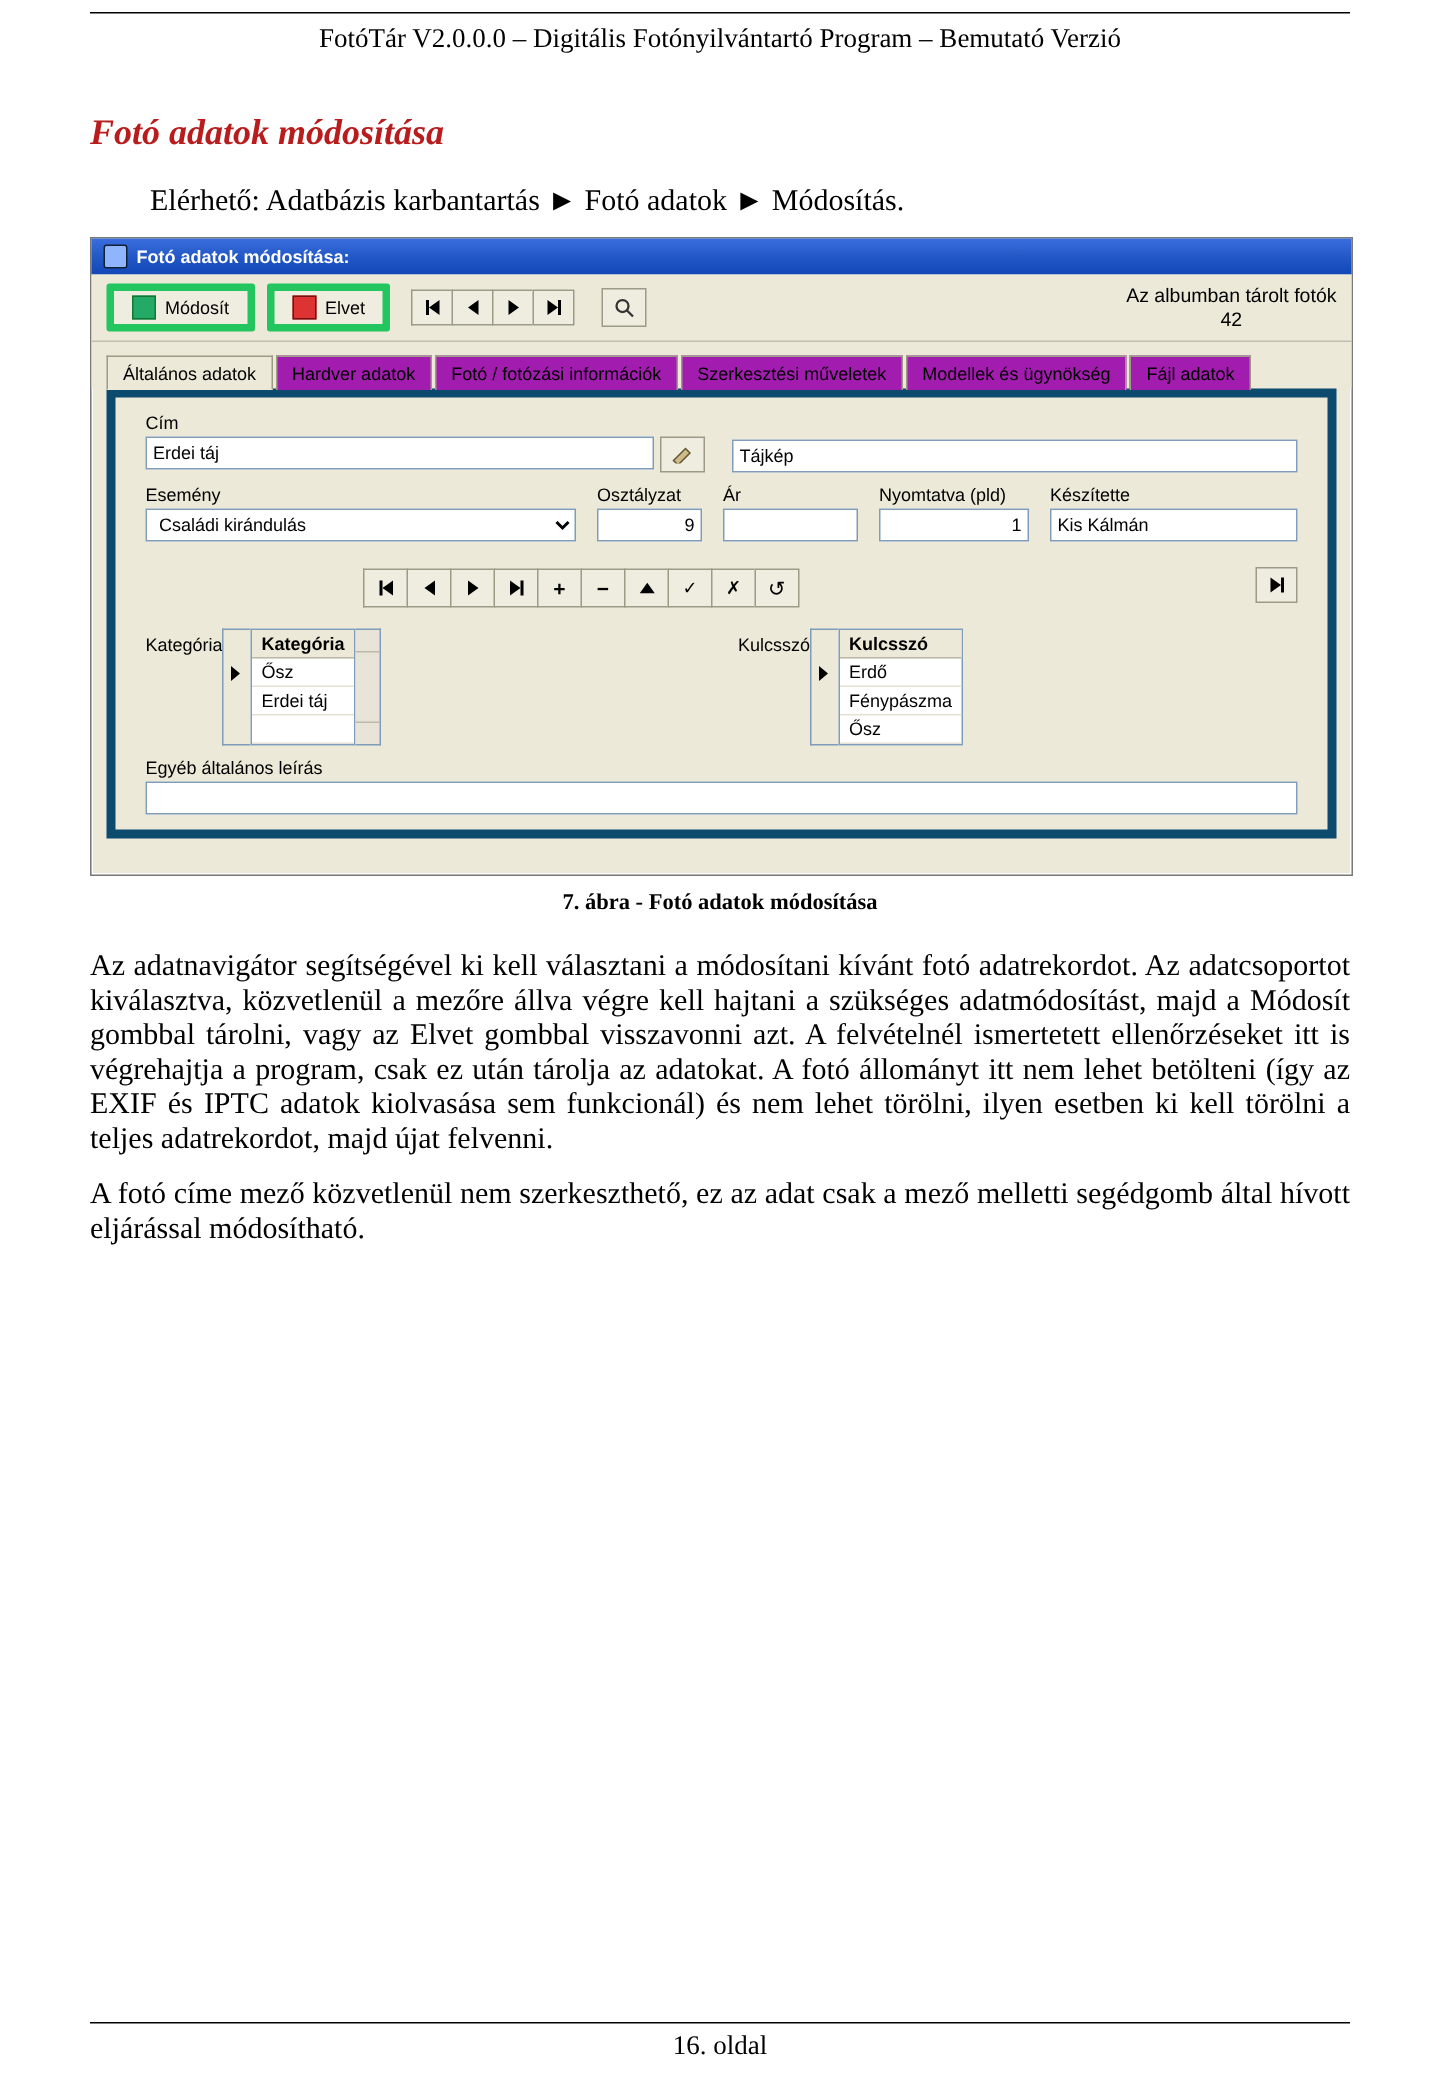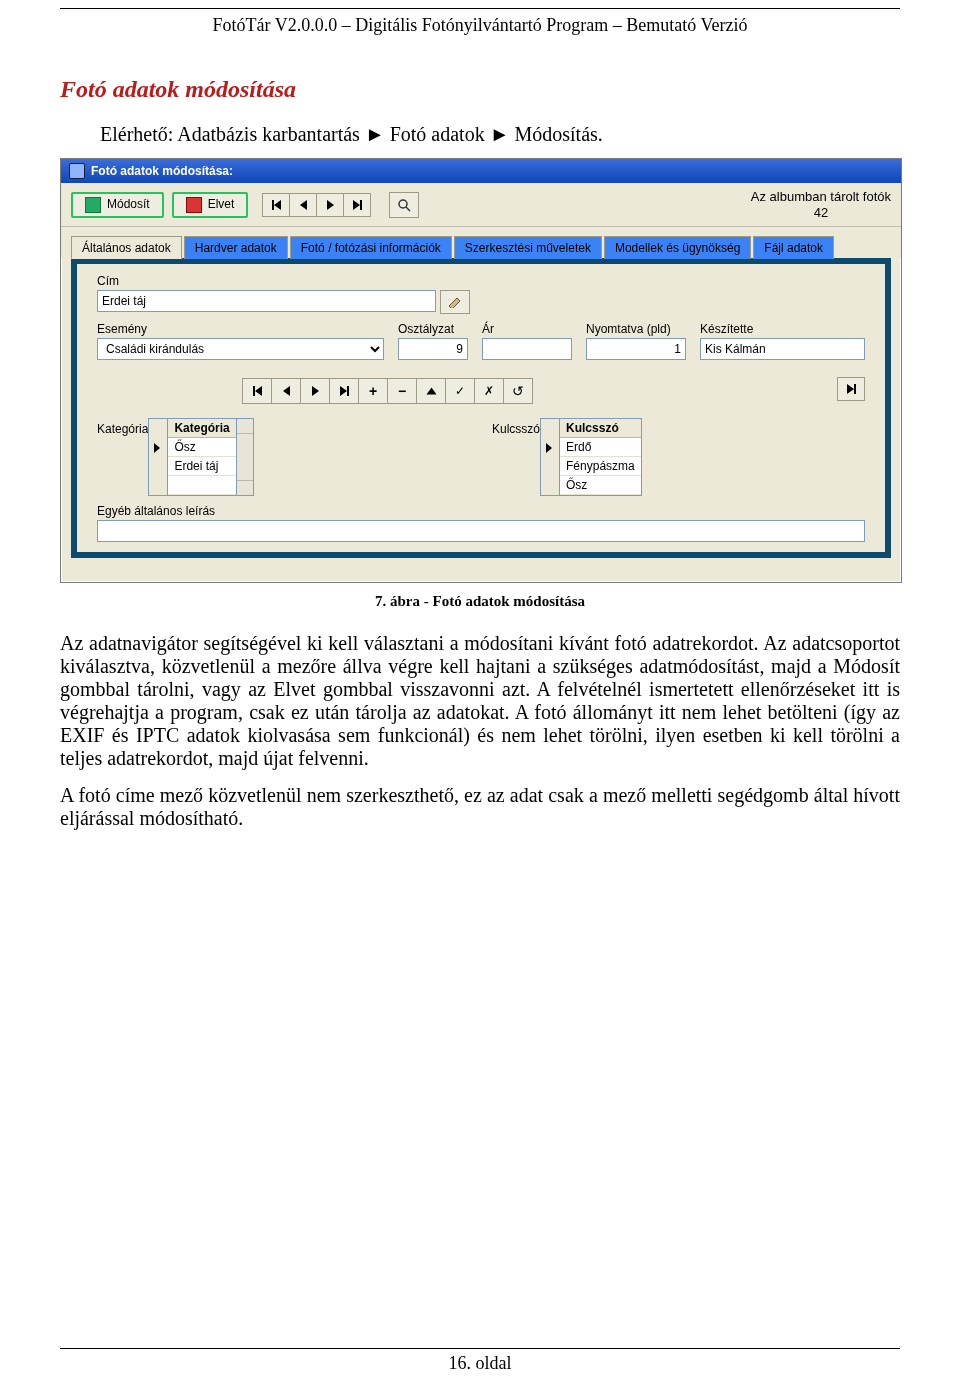--- a/index.html
+++ b/index.html
@@ -11,31 +11,31 @@
 .body-indent p{margin:6px 0}
 .bodytext{font-size:20px;text-align:justify;margin:14px 0}
 .caption{font-size:15px;font-weight:bold;text-align:center;margin:10px 0 22px}
 .footer{position:absolute;bottom:20px;left:60px;right:60px;text-align:center;font-size:18px}
 .footer .rule{border-top:1px solid #000;margin-bottom:4px}
 
 .screenshot{width:100%;margin:12px 0 4px;font-family:Tahoma,Arial,sans-serif;font-size:12px;color:#000;background:#ece9d8;border:1px solid #7a7a7a;box-shadow:0 0 0 1px #fff inset}
 .titlebar{background:linear-gradient(#3a6ee0,#2358c6 50%,#1247b9);color:#fff;padding:4px 8px;font-weight:bold;display:flex;align-items:center;gap:6px}
 .titlebar .ico{width:14px;height:14px;background:#8fb5ff;border:1px solid #123;border-radius:2px}
 .toolbar{display:flex;align-items:center;padding:6px 10px;gap:8px;background:#ece9d8;border-bottom:1px solid #c0beb0}
-.tb-btn{display:flex;gap:6px;padding:3px 12px;border:2px solid #22c55e;background:#efece0;cursor:default;border-radius:2px}
+.tb-btn{display:flex;align-items:center;gap:6px;padding:3px 12px;border:5px solid #22c55e;background:#efece0;cursor:default;border-radius:2px}
 .tb-btn .bi{width:14px;height:14px;display:inline-block}
 .bi-edit{background:#2a6;border:1px solid #173}
 .bi-cancel{background:#d33;border:1px solid #711}
 .navset{display:flex;gap:0;margin-left:6px}
 .navbtn{width:26px;height:22px;border:1px solid #9d9a85;background:#efece0;display:flex;align-items:center;justify-content:center;cursor:default;border-right:none}
 .navbtn:last-child{border-right:1px solid #9d9a85}
 .iconbtn{width:28px;height:24px;border:1px solid #9d9a85;background:#efece0;margin-left:10px;display:flex;align-items:center;justify-content:center}
 .counter{margin-left:auto;text-align:center;font-size:13px;line-height:1.2}
 .tabs{display:flex;gap:2px;padding:8px 10px 0;background:#ece9d8}
-.tab{padding:4px 10px 3px;border:1px solid #9d9a85;border-bottom:none;background:#3b82f6;font-size:12px;position:relative;top:1px;cursor:default}
+.tab{padding:4px 10px 3px;border:1px solid #9d9a85;border-bottom:none;background:#a21caf;font-size:12px;position:relative;top:1px;cursor:default}
 .tab.active{background:#ece9d8;font-weight:normal;border-bottom:1px solid #ece9d8}
 .tabpanel{border:6px solid #0c4a6e;margin:0 10px 24px;padding:10px 20px;background:#ece9d8}
 .row{display:flex;gap:14px;align-items:flex-end;margin-bottom:8px}
 .field{display:flex;flex-direction:column;font-size:12px}
 .field label{margin-bottom:2px}
 .tinput{height:20px;border:1px solid #7f9db9;background:#fff;padding:0 4px;font:12px Tahoma,Arial,sans-serif}
 select.tinput{height:22px}
 .gridwrap{display:flex;gap:22px}
 .gridcol{flex:1;display:flex;}
 .gridlabel{font-size:12px;margin:4px 0 2px}
@@ -133,20 +133,21 @@
           <div style="display:flex;gap:4px">
             <input class="tinput" style="flex: 1 1 0%;" readonly="" value="Erdei táj">
             <div class="auxbtn">
               <svg width="14" height="12">
                   <path d="M1 10 L9 2 L12 5 L4 13 Z" fill="#cb8" stroke="#653"></path>
                 </svg>
             </div>
           </div>
         </div>
         <div class="field" style="flex:1">
+          <input class="tinput" value="Tájkép" style="">
         </div>
       </div>
 
       <div class="row">
         <div class="field" style="flex:2.2">
           <label>Esemény</label>
           <select class="tinput">
             <option>Családi kirándulás</option>
           </select>
         </div>

